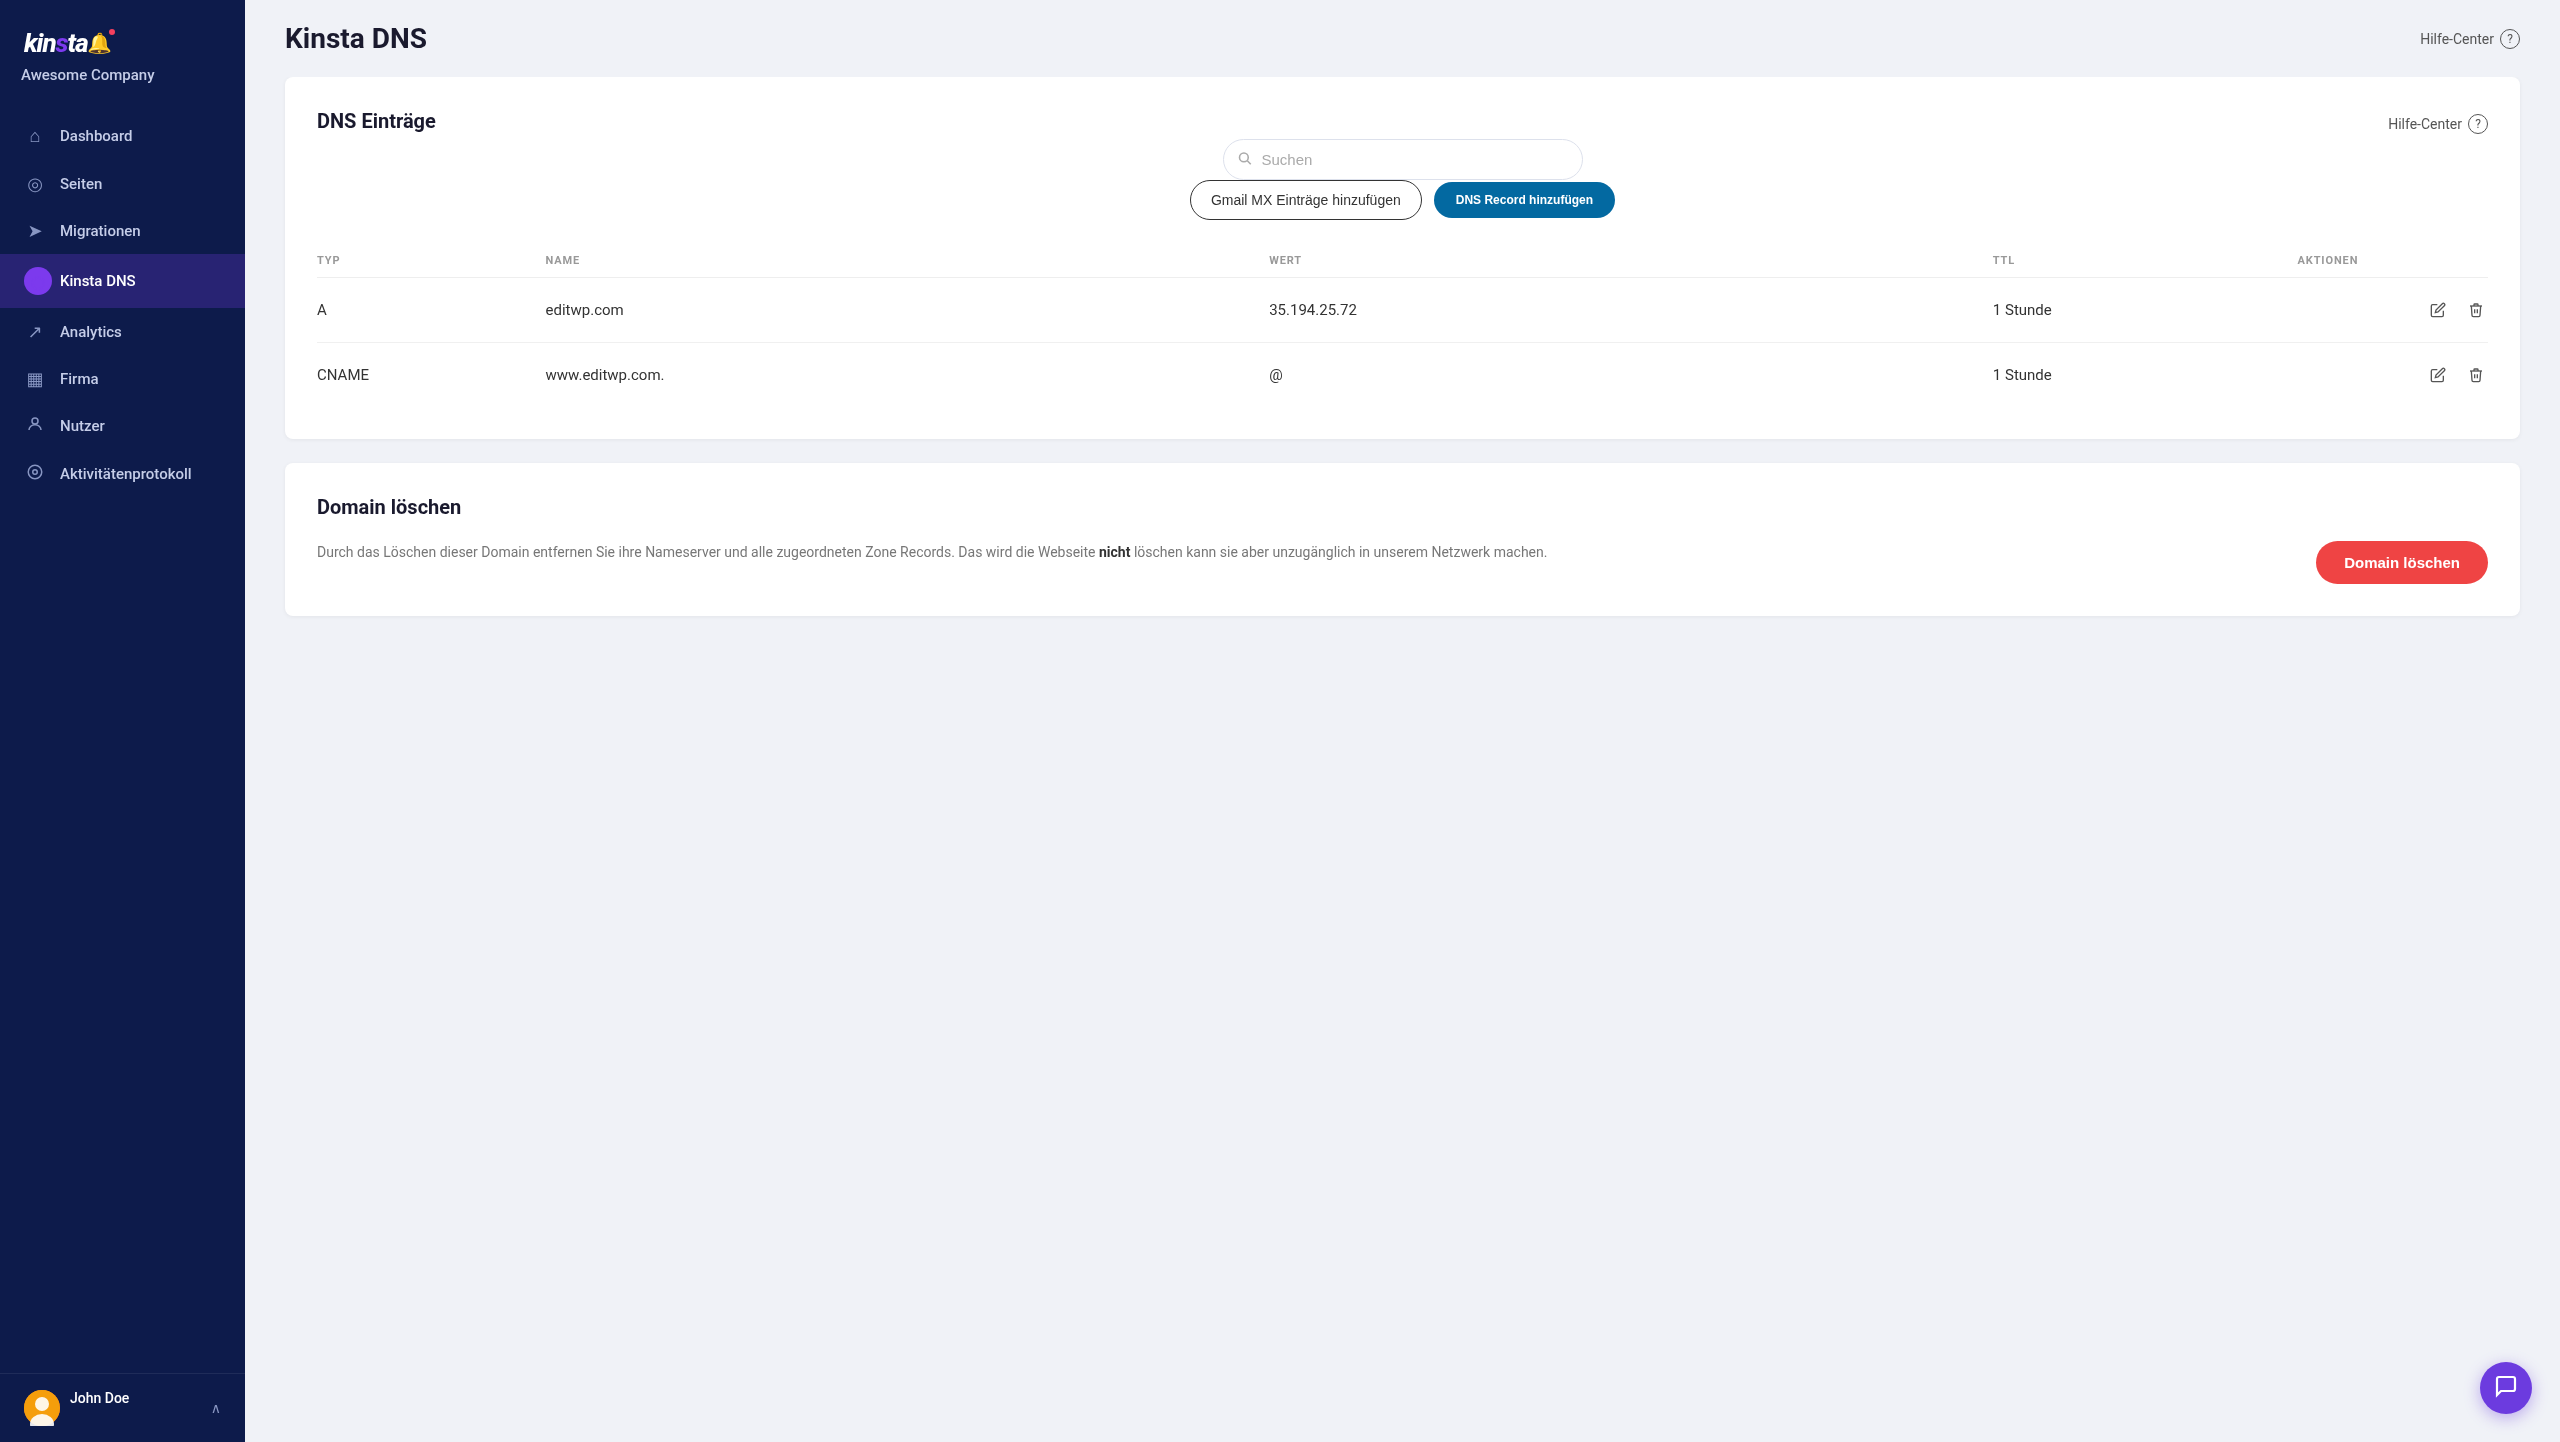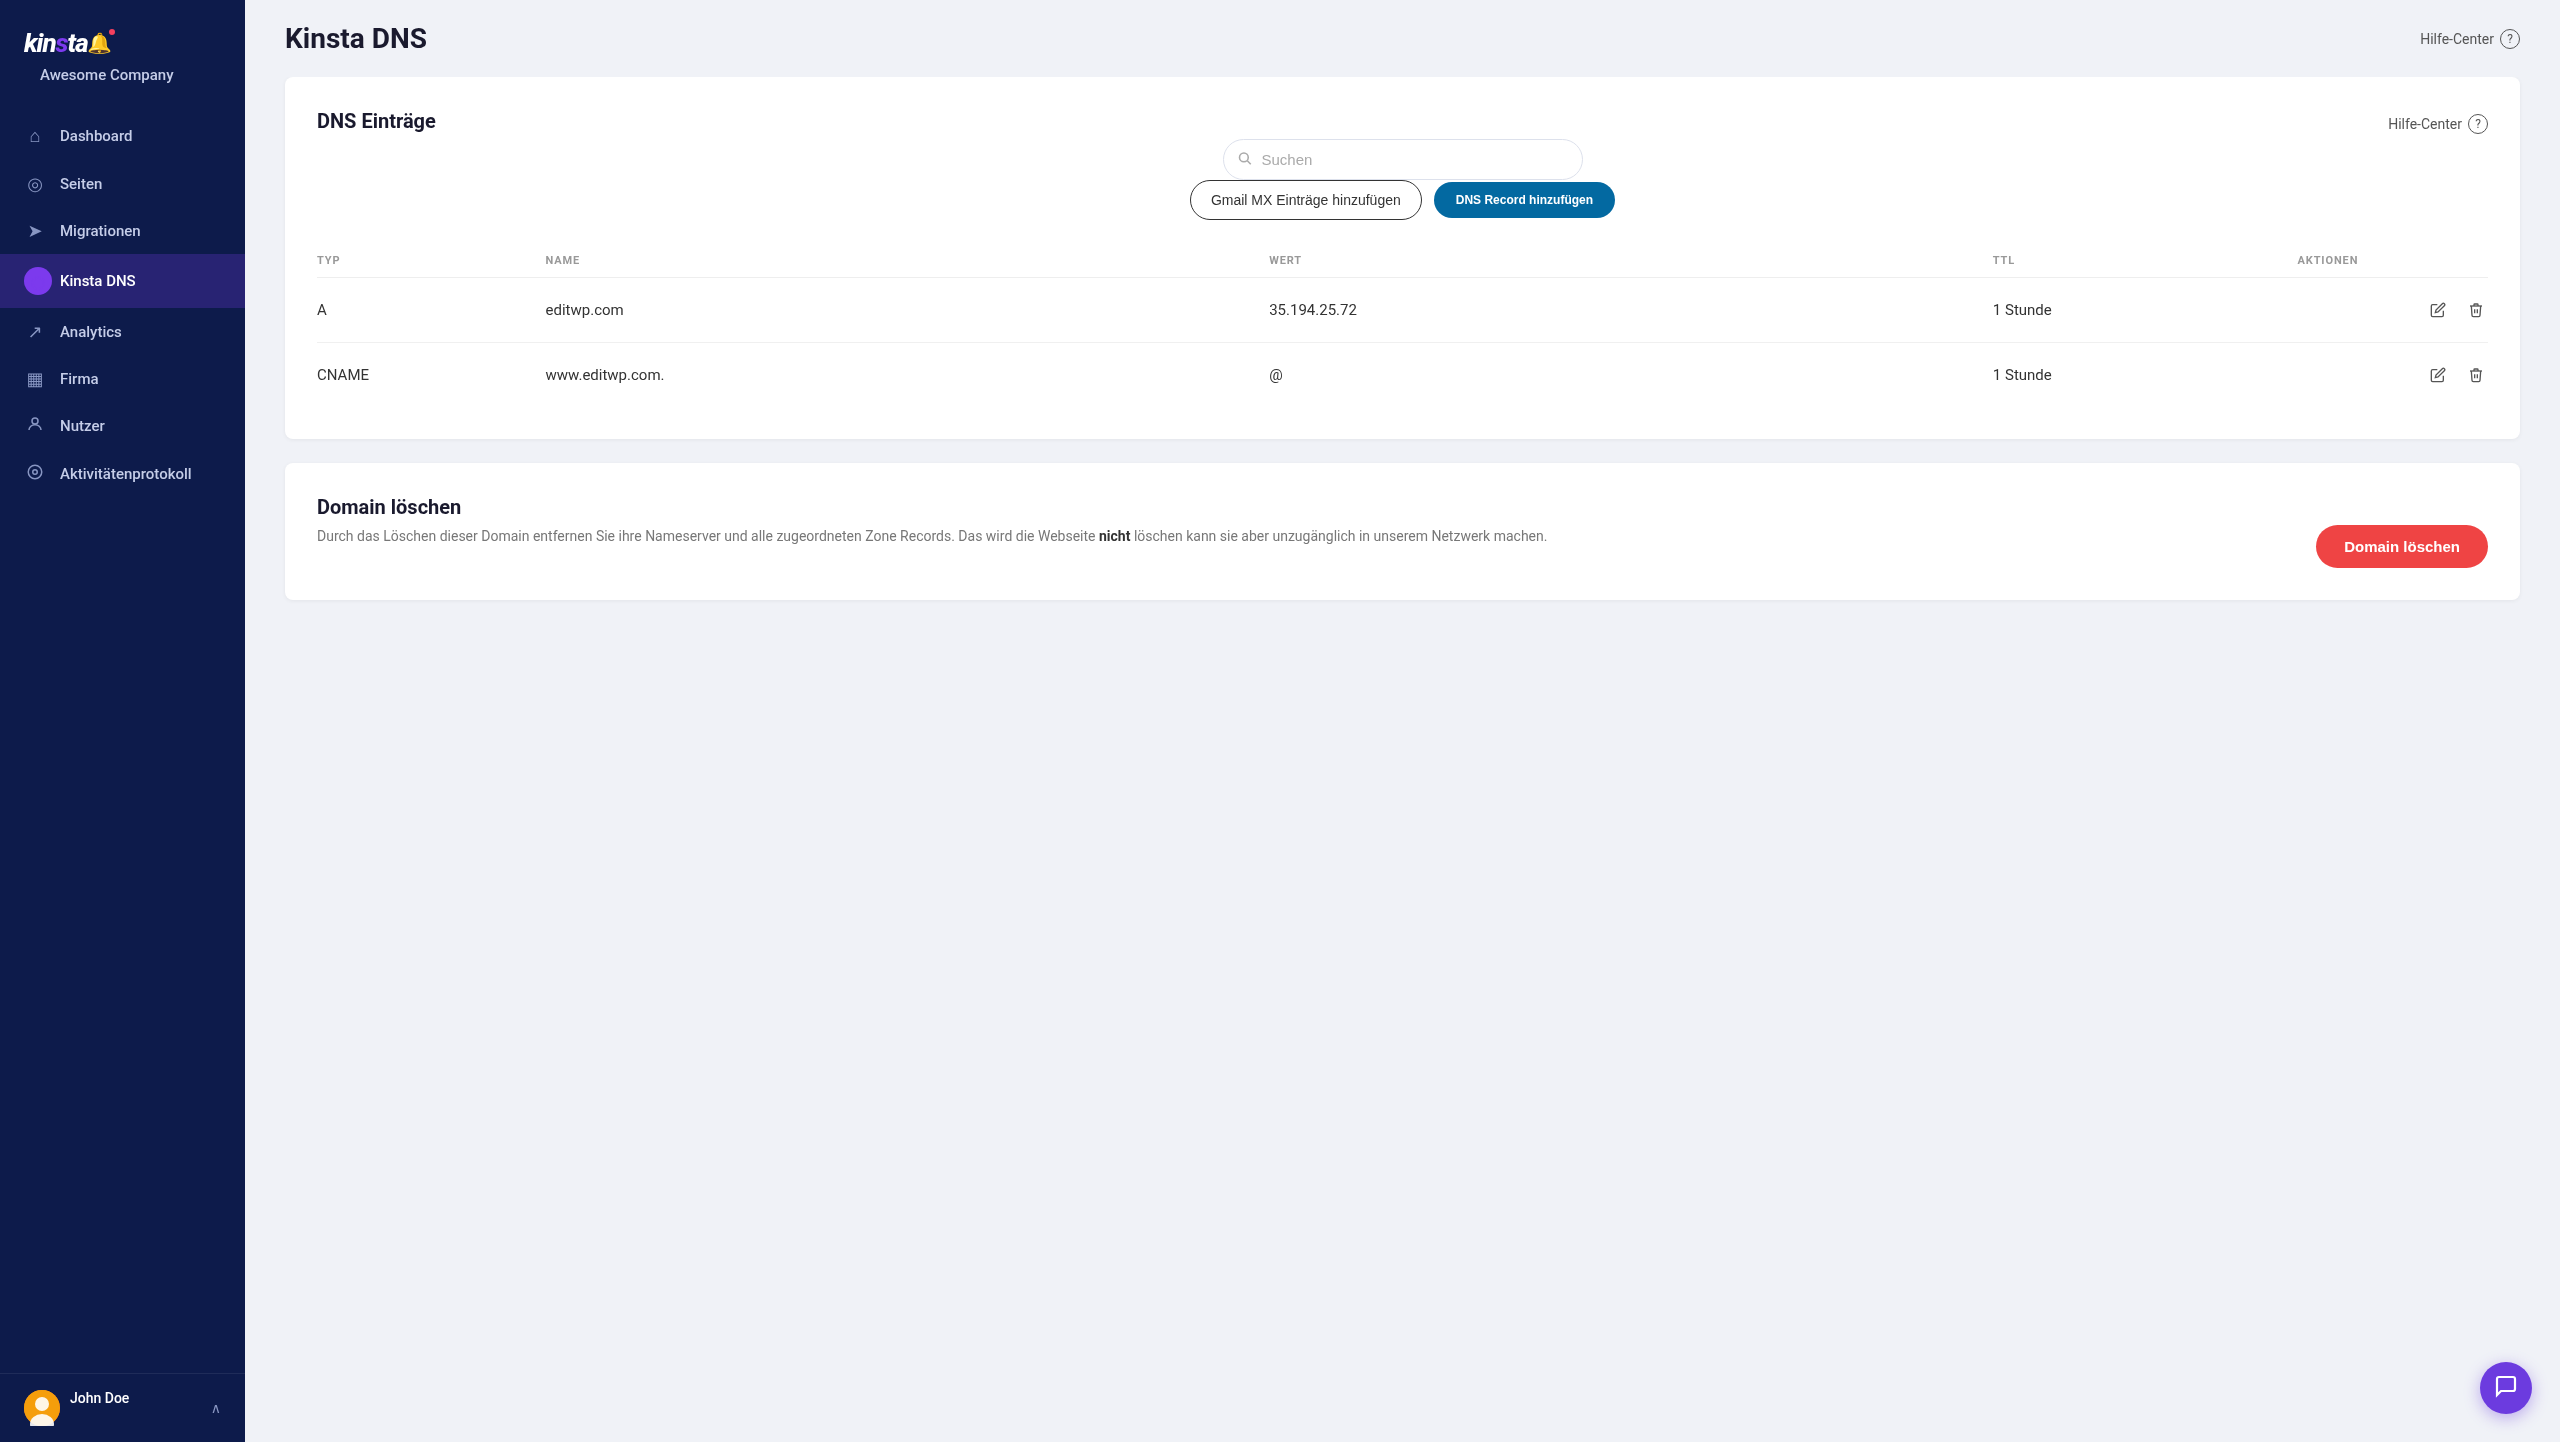--- a/index.html
+++ b/index.html
@@ -36,21 +36,21 @@
     .bell-icon { font-size: 20px; color: #bbb; }
     .notif-dot {
       position: absolute;
       top: -4px; right: -4px;
       width: 10px; height: 10px;
       background: #f43f5e;
       border-radius: 50%;
       border: 2px solid #0d1b4b;
     }
     .sidebar-company {
-      padding: 8px 40px 20px;
+      padding: 8px 21px 20px;
       font-size: 15px;
       color: #c5cde8;
       font-weight: 500;
     }
     .sidebar-nav { flex: 1; padding: 8px 0; }
     .nav-item {
       display: flex;
       align-items: center;
       gap: 14px;
       padding: 13px 24px;
@@ -444,21 +444,21 @@
                 </button>
               </div>
             </td>
           </tr>
         </tbody>
       </table>
     </div>
 
     <div class="card">
       <h2 class="card-title">Domain löschen</h2>
-      <div style="margin-top: 6px;">
+      <div style="margin-top: 22px;">
         <div class="delete-card-inner">
           <div class="delete-card-text">
             <p>
               <span>Durch das Löschen dieser Domain entfernen Sie ihre Nameserver und alle zugeordneten Zone Records. Das wird die Webseite </span><strong>nicht</strong><span> löschen kann sie aber unzugänglich in unserem Netzwerk machen.</span>
             </p>
           </div>
           <button class="btn-danger">Domain löschen</button>
         </div>
       </div>
     </div>

